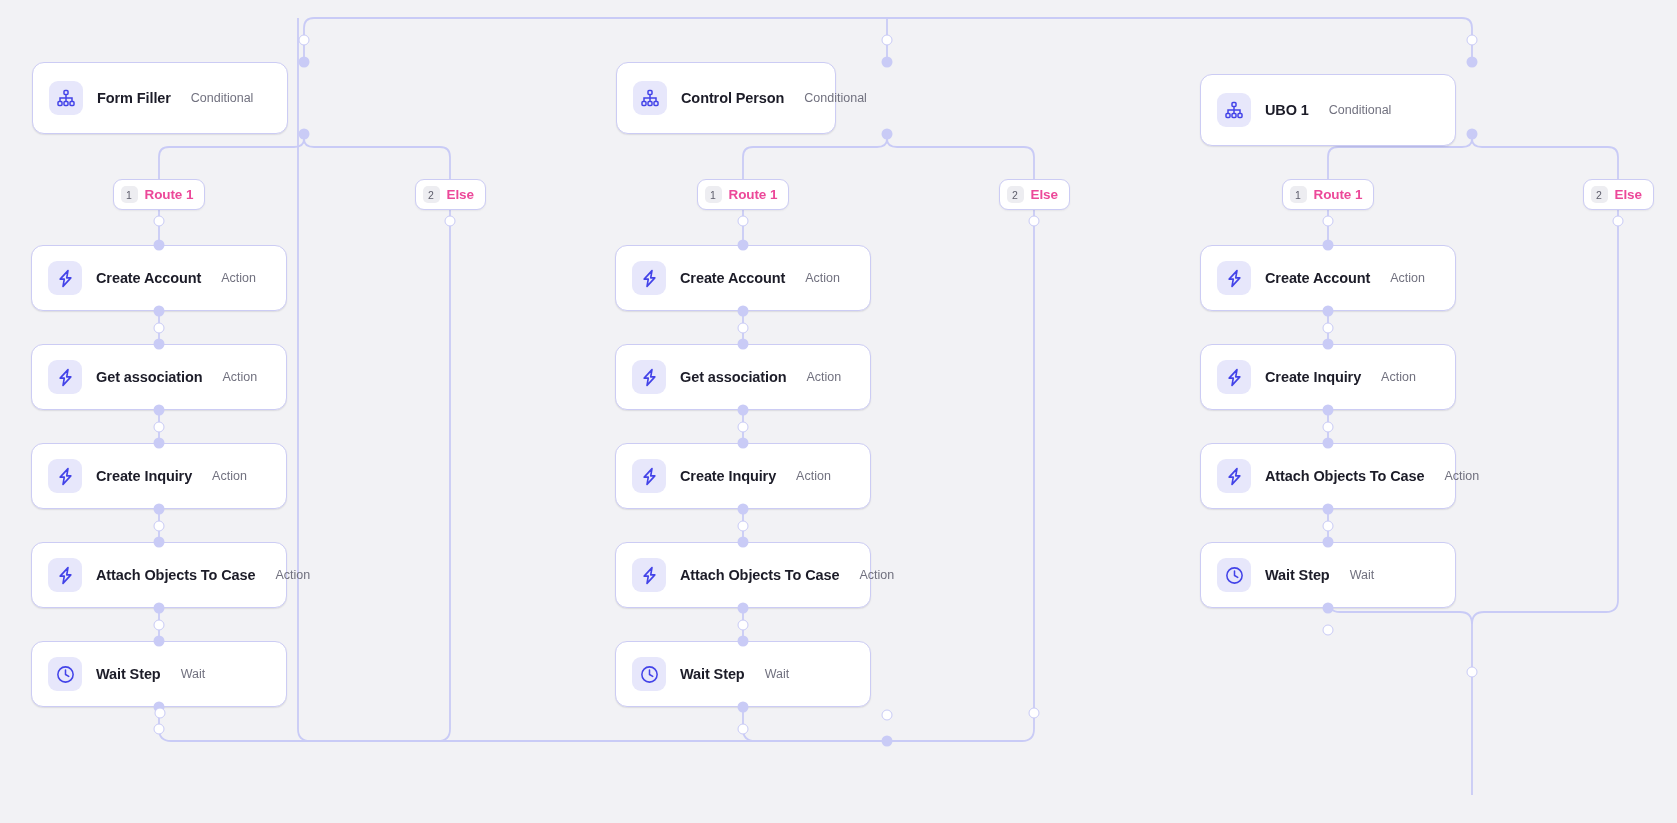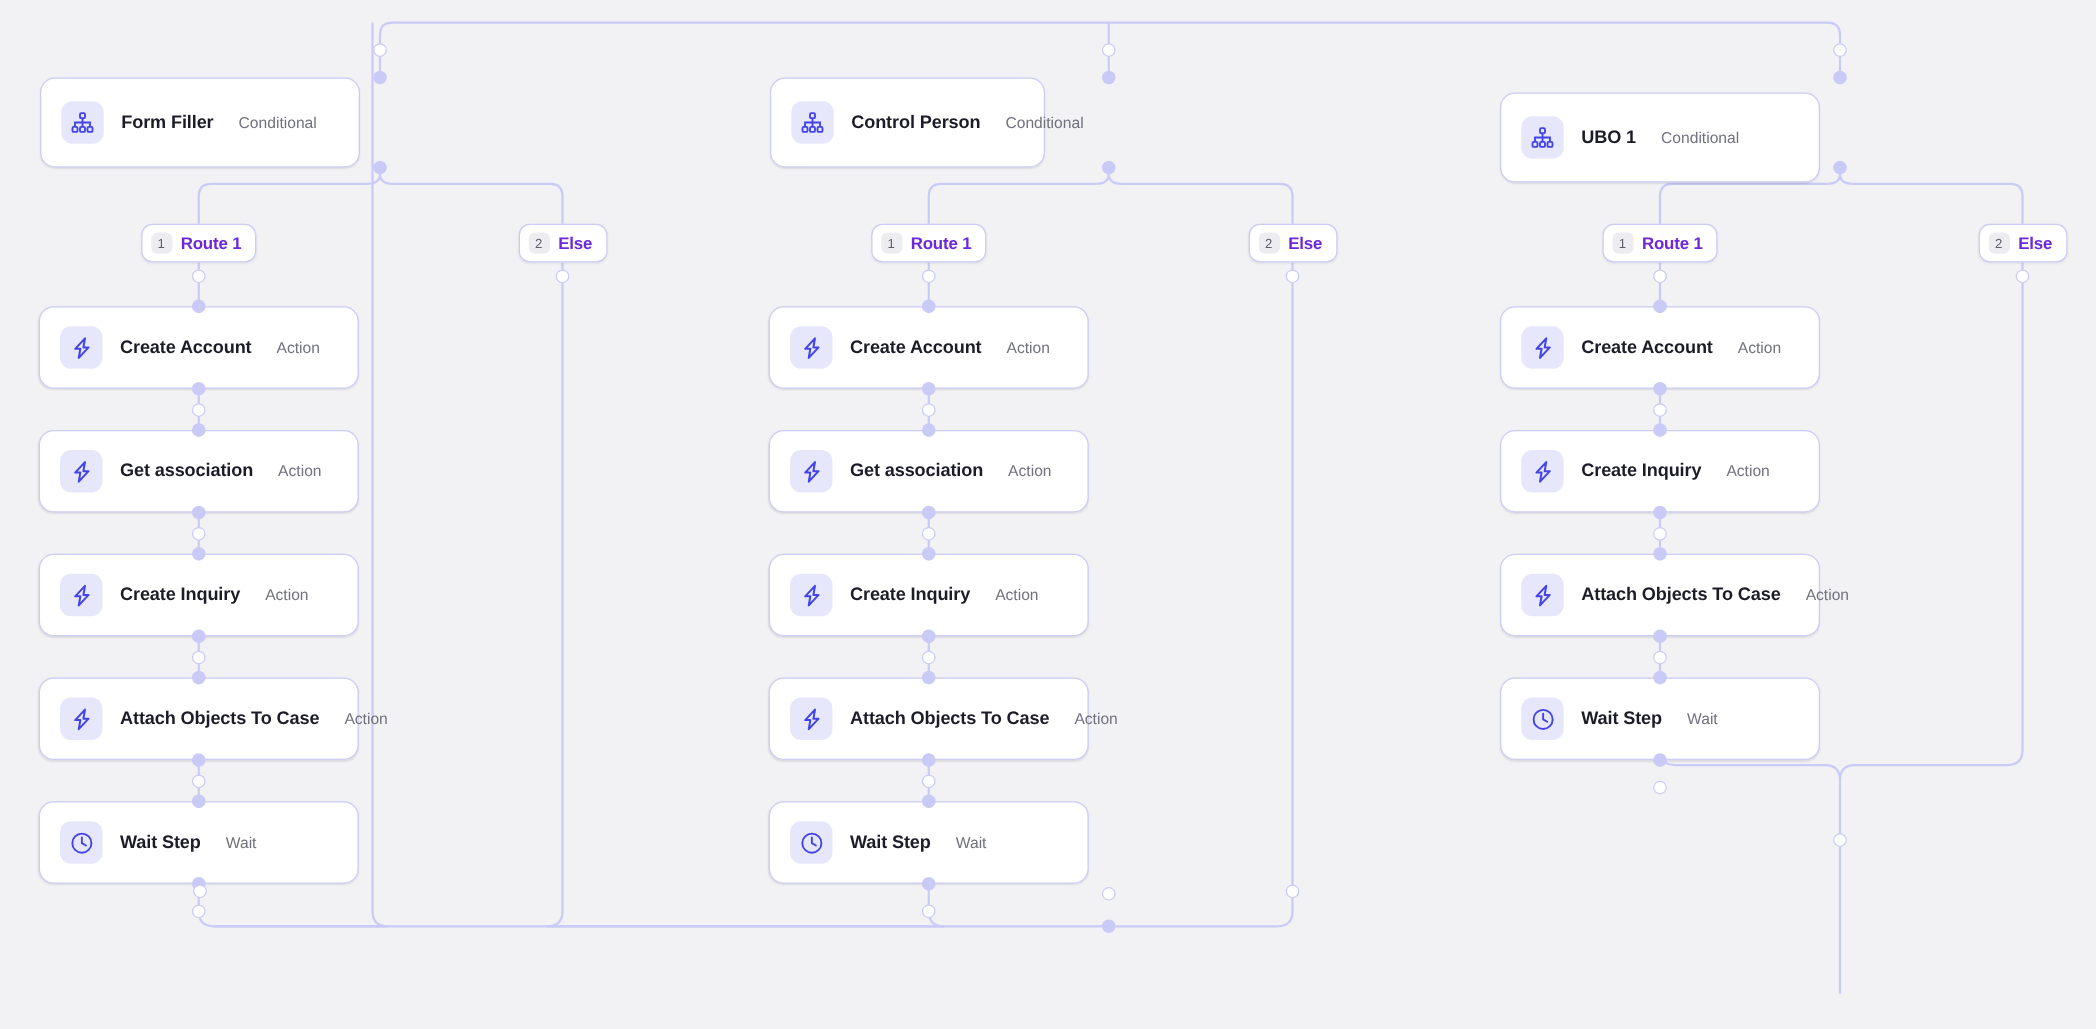--- a/index.html
+++ b/index.html
@@ -56,21 +56,21 @@
     padding:0 11px 0 7px;
   }
   .badge .num{
     font-size:10.5px;color:#5d5d6b;
     background:#ededf1;border-radius:5px;
     min-width:17px;height:17px;
     display:flex;align-items:center;justify-content:center;
     padding:0 3px;box-sizing:border-box;
   }
   .badge .lbl{
-    font-size:13.5px;font-weight:700;color:#6d28d9;
+    font-size:13.5px;font-weight:700;color:#ec4899;
     letter-spacing:-0.1px;white-space:nowrap;
   }
 
   
   .dot{
     position:absolute;width:11px;height:11px;border-radius:50%;
     background:#c9cbf6;transform:translate(-50%,-50%);
   }
   .ring{
     position:absolute;width:11px;height:11px;border-radius:50%;

